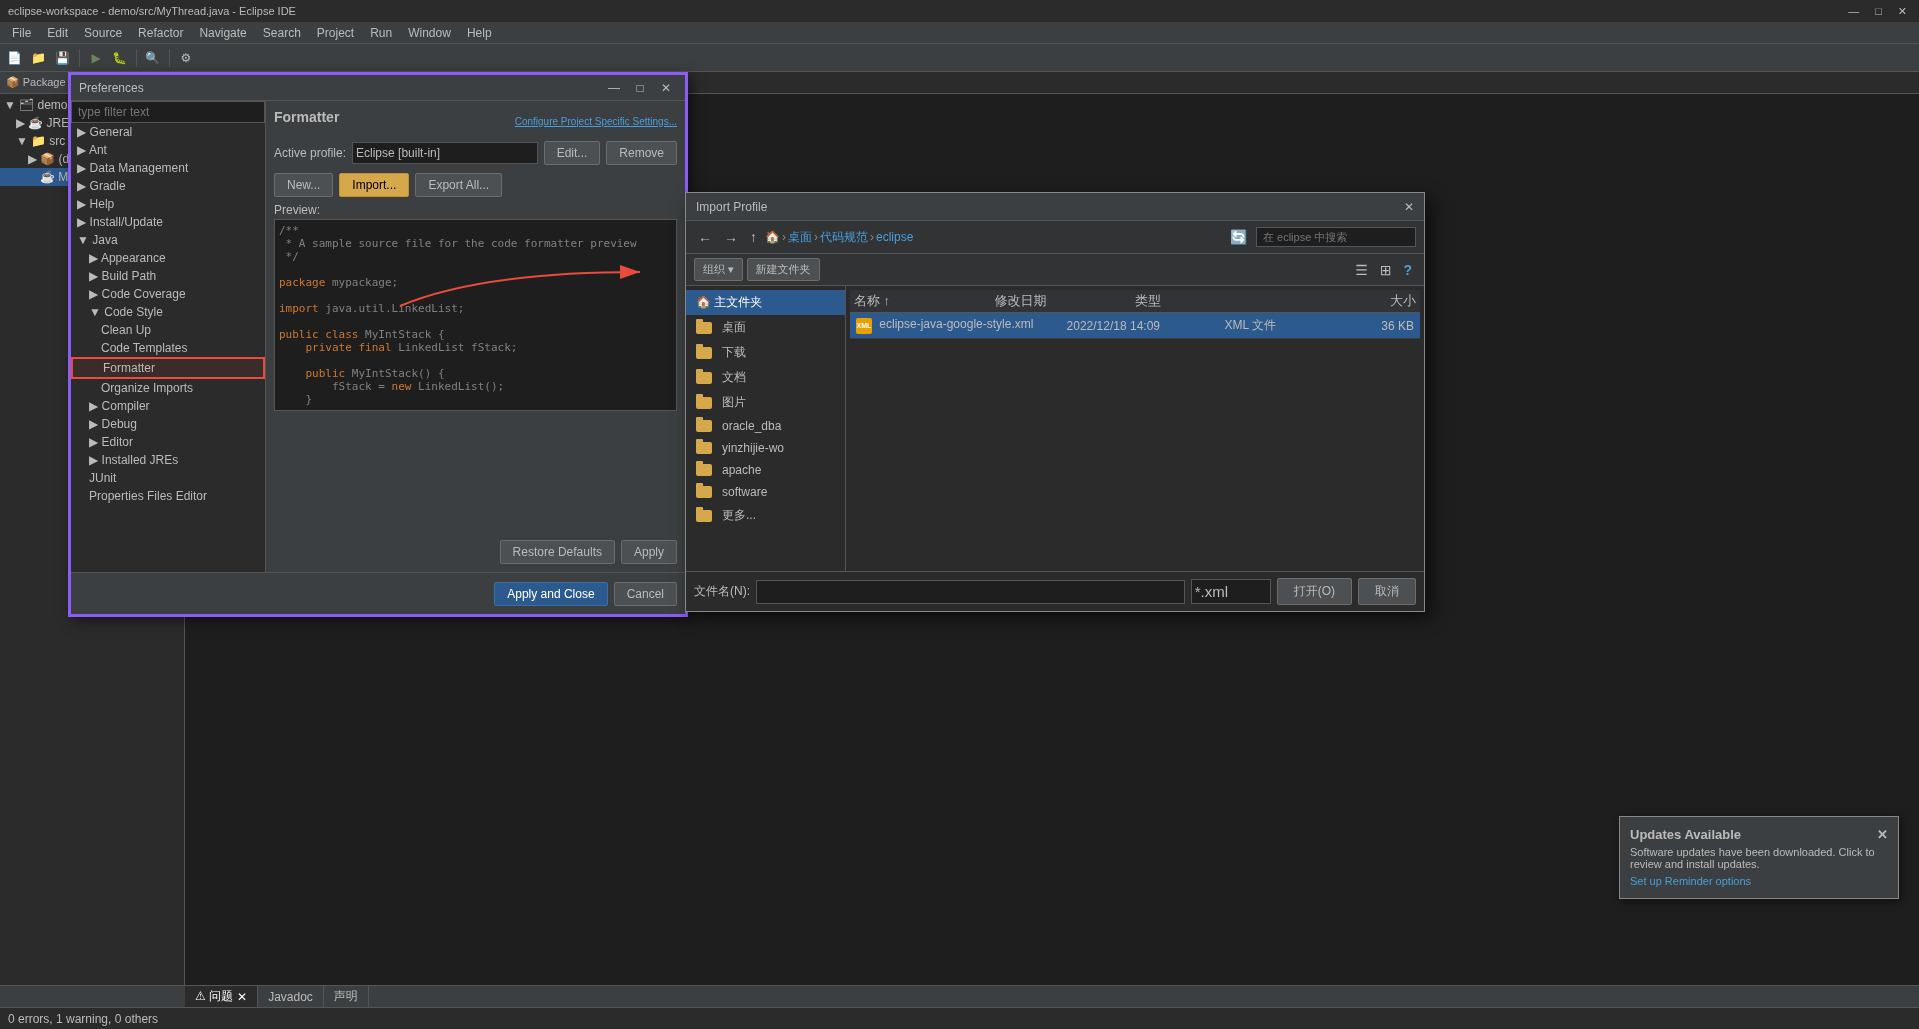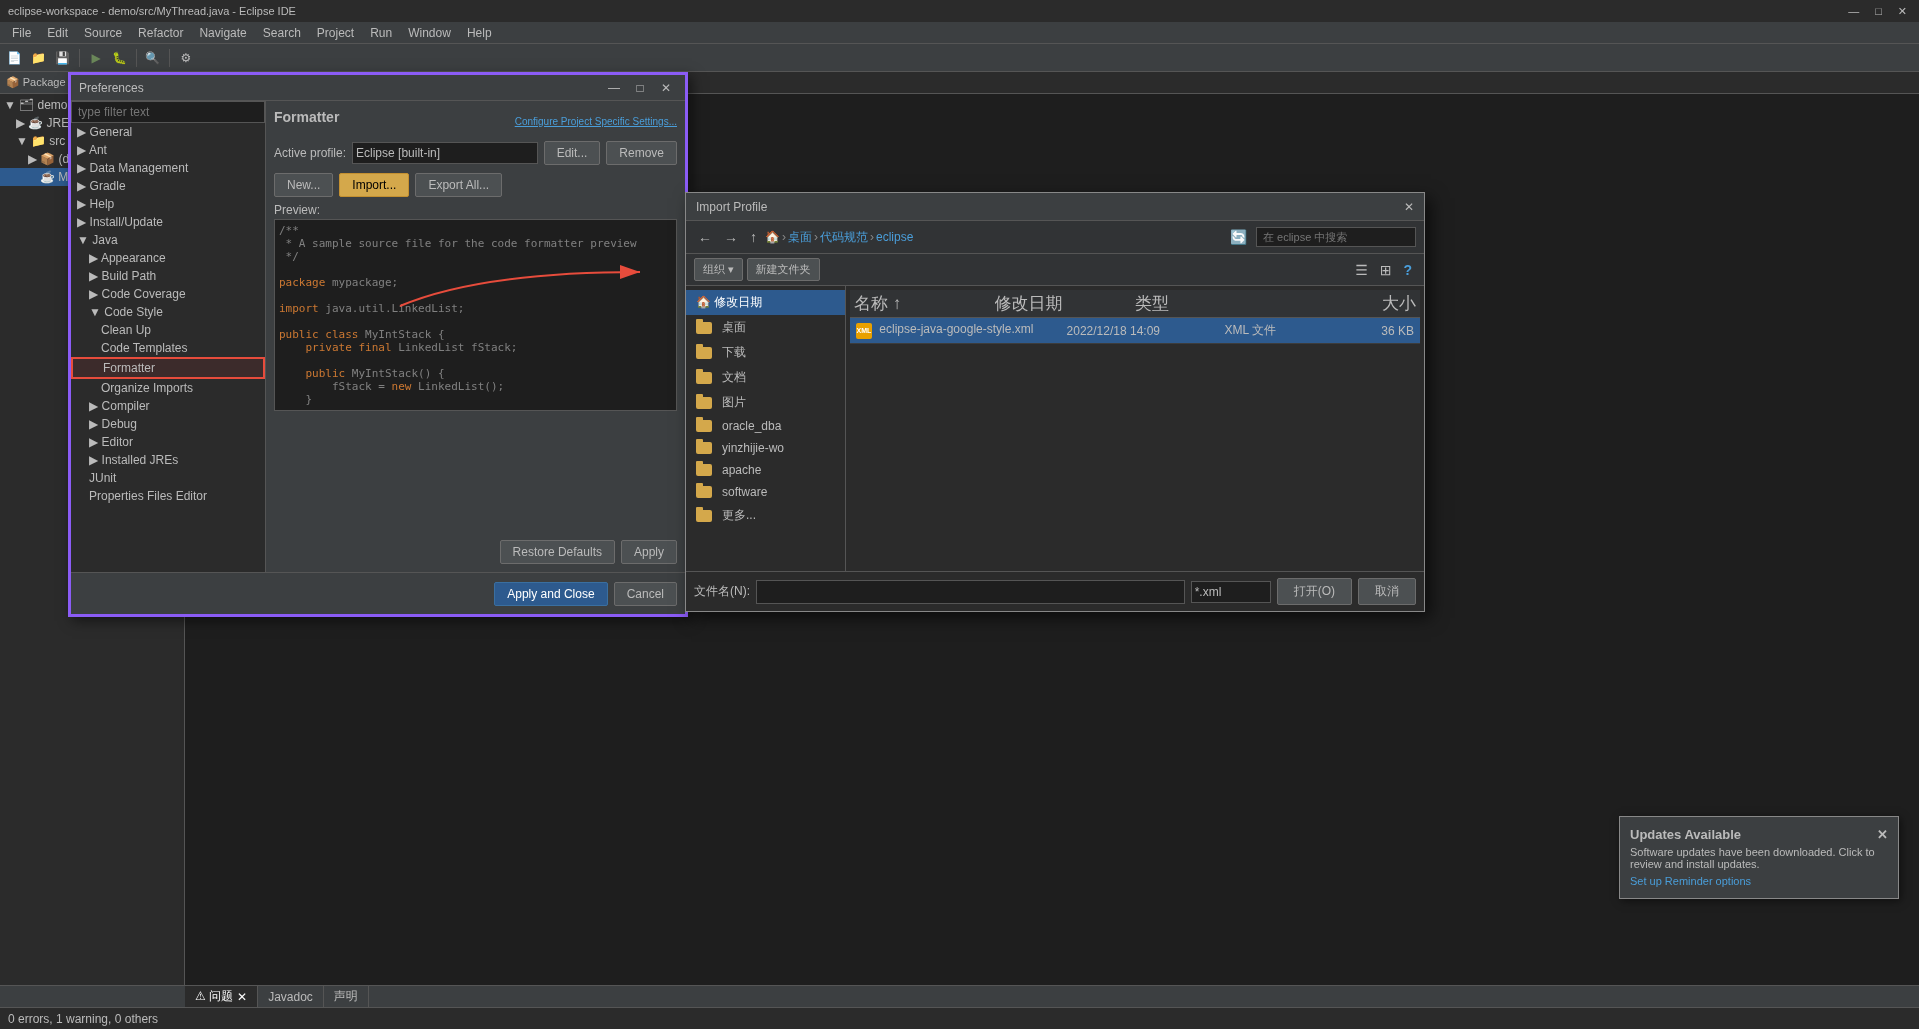--- a/index.html
+++ b/index.html
@@ -72,32 +72,32 @@
     .breadcrumb { display: flex; align-items: center; gap: 2px; font-size: 12px; color: #4a9eda; }
     .breadcrumb-sep { color: #888; }
     #import-toolbar { display: flex; align-items: center; padding: 4px 8px; gap: 4px; background: #313335; border-bottom: 1px solid #555; }
     .import-tb-btn { padding: 3px 8px; background: #4c5052; border: 1px solid #6c6c6c; color: #bbb; cursor: pointer; font-size: 11px; border-radius: 2px; display: flex; align-items: center; gap: 2px; }
     .import-search { margin-left: auto; background: #1e1e1e; border: 1px solid #555; color: #bbb; padding: 3px 6px; font-size: 11px; width: 160px; }
     #import-body { display: flex; flex: 1; overflow: hidden; }
     #import-left { width: 160px; background: #2b2b2b; border-right: 1px solid #555; overflow: auto; padding: 4px 0; }
     #import-right { flex: 1; overflow: auto; padding: 4px; }
     .import-left-item { padding: 4px 10px; font-size: 12px; color: #bbb; cursor: pointer; display: flex; align-items: center; gap: 6px; }
     .import-left-item.active { background: #2d5a8e; color: #fff; }
-    .file-list-header { display: flex; align-items: center; padding: 2px 4px; background: #313335; border-bottom: 1px solid #555; font-size: 17px; color: #bbb; }
+    .file-list-header { display: flex; align-items: center; padding: 2px 4px; background: #313335; border-bottom: 1px solid #555; font-size: 13px; color: #bbb; }
     .file-list-header span { flex: 1; }
     .file-row { display: flex; align-items: center; padding: 4px 6px; font-size: 12px; color: #bbb; cursor: pointer; border-bottom: 1px solid #3c3c3c; }
     .file-row.selected { background: #2d5a8e; }
     .file-col { overflow: hidden; text-overflow: ellipsis; white-space: nowrap; }
     .col-name { flex: 2; }
     .col-date { flex: 1.5; }
     .col-type { flex: 1; }
     .col-size { flex: 0.8; text-align: right; }
     #import-footer { padding: 6px 8px; border-top: 1px solid #555; background: #2b2b2b; display: flex; align-items: center; gap: 6px; }
     .file-input { flex: 1; background: #1e1e1e; border: 1px solid #555; color: #bbb; padding: 4px 6px; font-size: 12px; }
-    .file-type-select { width: 80px; background: #1e1e1e; border: 1px solid #555; color: #bbb; padding: 3px; font-size: 12px; }
+    .file-type-select { width: 80px; background: #1e1e1e; border: 1px solid #555; color: #bbb; padding: 3px; font-size: 15px; }
     .open-btn { padding: 4px 16px; background: #4c5052; border: 1px solid #6c6c6c; color: #bbb; cursor: pointer; font-size: 12px; border-radius: 2px; }
     .label-text { font-size: 12px; color: #bbb; }
 
     
     #bottom-panel { height: 200px; background: #2b2b2b; border-top: 1px solid #555; display: flex; flex-direction: column; }
     #bottom-tabs { display: flex; align-items: center; height: 22px; background: #3c3f41; border-bottom: 1px solid #555; gap: 0; padding-left: 185px; }
     .bottom-tab { padding: 2px 10px; font-size: 12px; color: #bbb; cursor: pointer; border-right: 1px solid #555; height: 100%; display: flex; align-items: center; gap: 4px; }
     .bottom-tab.active { background: #2b2b2b; color: #fff; }
     #bottom-content { flex: 1; padding: 4px 8px; overflow: auto; }
     .problems-summary { font-size: 12px; color: #bbb; margin-bottom: 4px; }
@@ -322,21 +322,21 @@
       <div style="margin-left:auto;display:flex;gap:4px;">
         <button class="nav-btn">☰</button>
         <button class="nav-btn">⊞</button>
         <button class="nav-btn" style="color:#4a9eda;font-weight:bold;">?</button>
       </div>
     </div>
     <div id="import-body">
 
       <div id="import-left">
         <div class="import-left-item active">
-          🏠 修改日期
+          🏠 主文件夹
         </div>
         <div class="import-left-item">
           <span class="folder-icon"></span>桌面
         </div>
         <div class="import-left-item">
           <span class="folder-icon"></span>下载
         </div>
         <div class="import-left-item">
           <span class="folder-icon"></span>文档
         </div>

